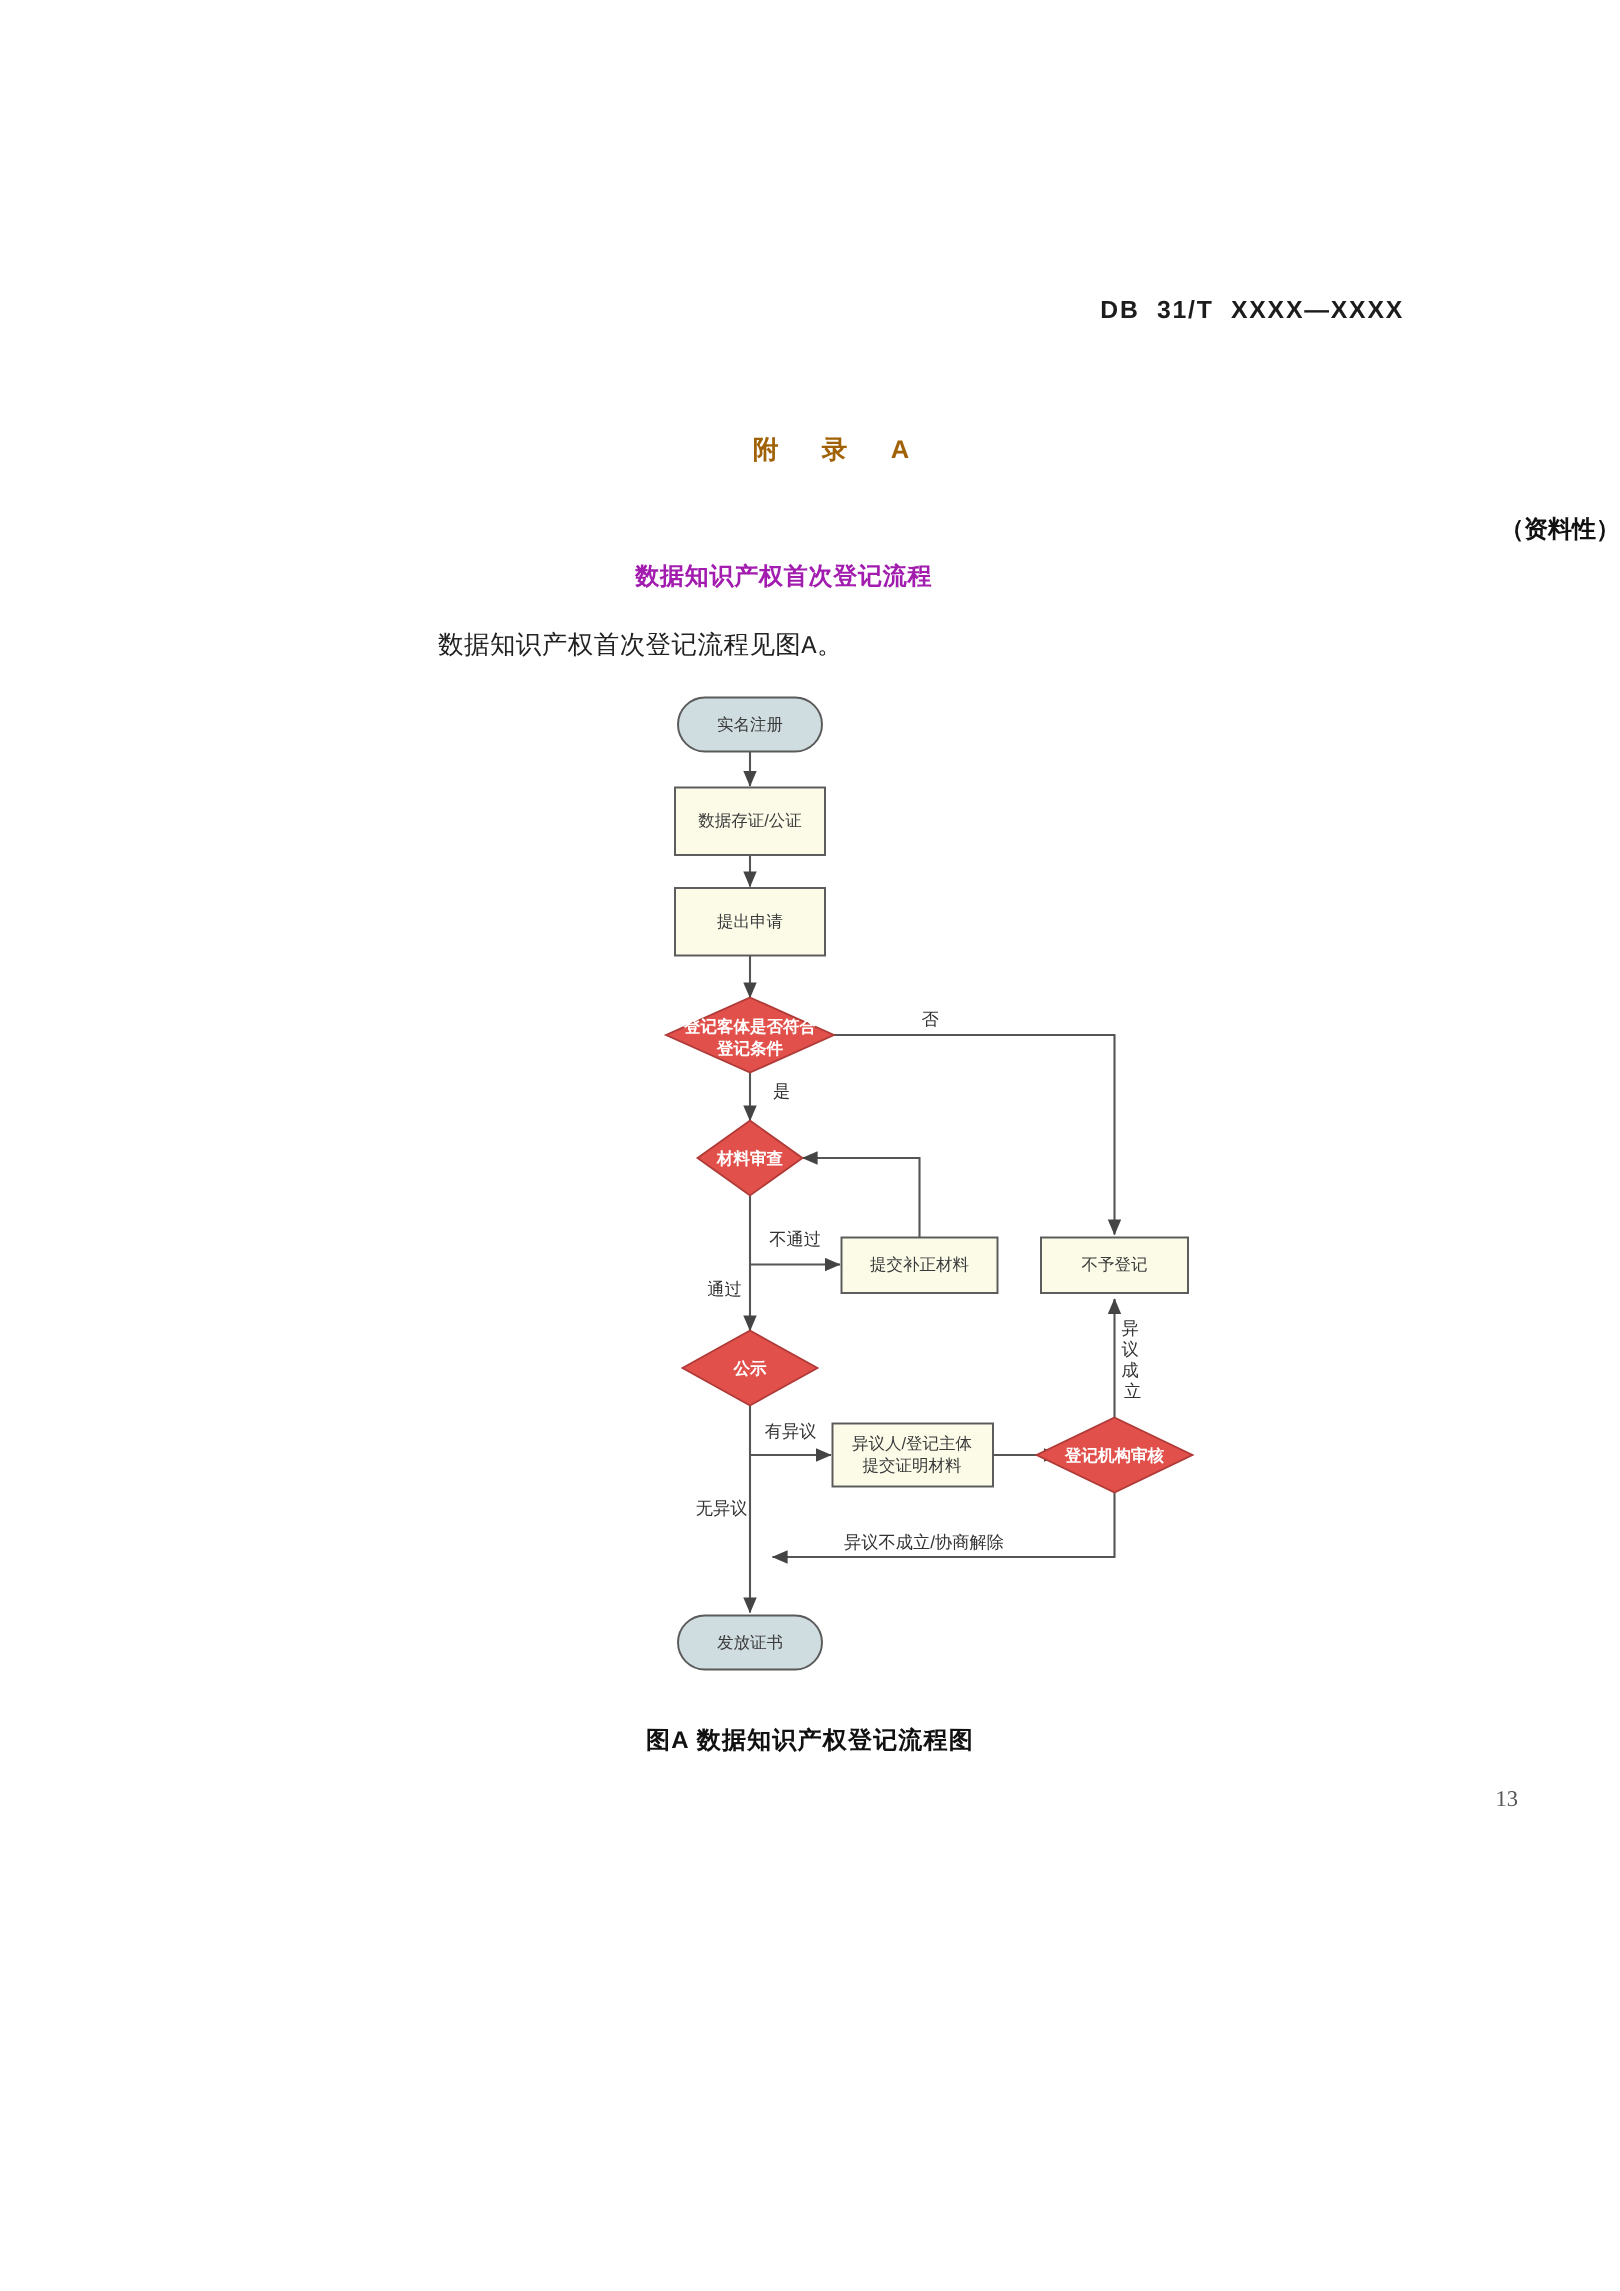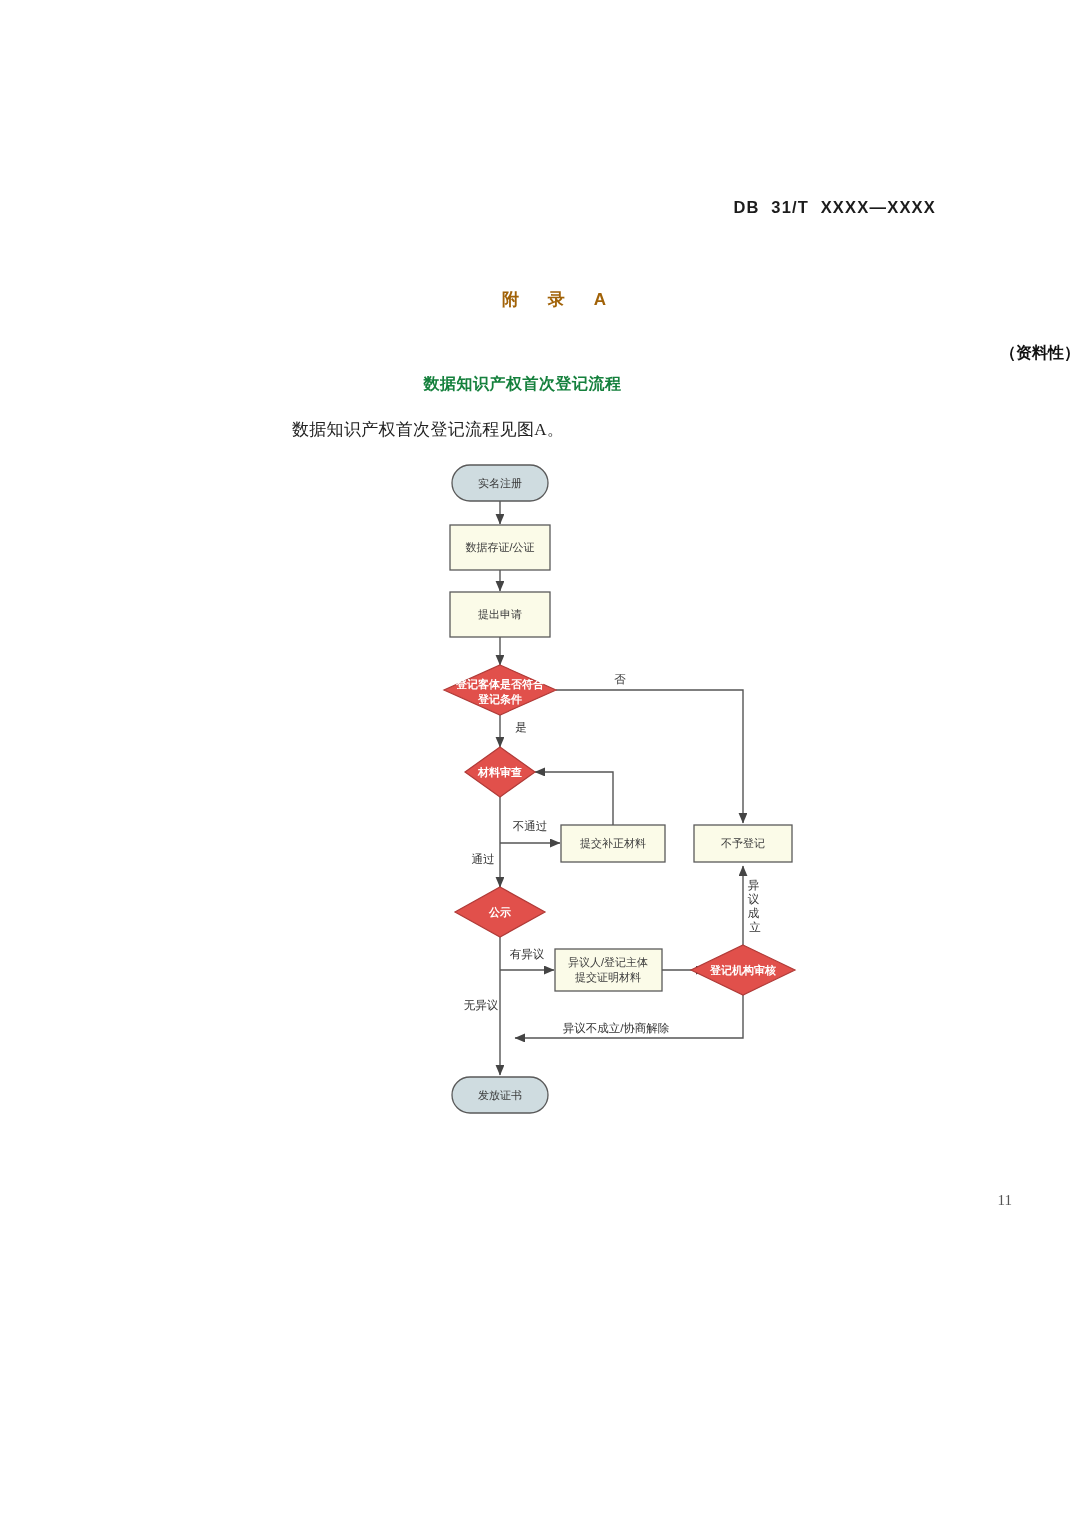--- a/index.html
+++ b/index.html
@@ -61,27 +61,27 @@
   .annex-subtitle {
     position: absolute;
     top: 374px;
     left: 0;
     width: 1045px;
     text-align: center;
     font-family: Liberation Serif, serif;
     font-weight: bold;
     font-size: 16px;
     letter-spacing: 0.5px;
-    color: #15803d;
+    color: #a21caf;
   }
   .body-para {
     position: absolute;
     top: 418px;
     left: 292px;
-    font-family: Liberation Serif, serif;
+    font-family: Liberation Mono, monospace;
     font-size: 17px;
     color: #222;
     letter-spacing: 0.3px;
   }
 
   .fig-caption {
     position: absolute;
     top: 1150px;
     left: 0;
     width: 1080px;
@@ -262,15 +262,16 @@
         <text class="vert-label" x="755" y="434">
           <tspan x="755" dy="0">异</tspan>
           <tspan x="755" dy="14">议</tspan>
           <tspan x="755" dy="14">成</tspan>
           <tspan x="755" dy="14">立</tspan>
         </text>
       </g>
     </svg>
   </div>
 
-  <div class="page-no">11</div>
+  <div class="fig-caption">图A  数据知识产权登记流程图</div>
+  <div class="page-no">13</div>
 
 </div>
 
 </body></html>

